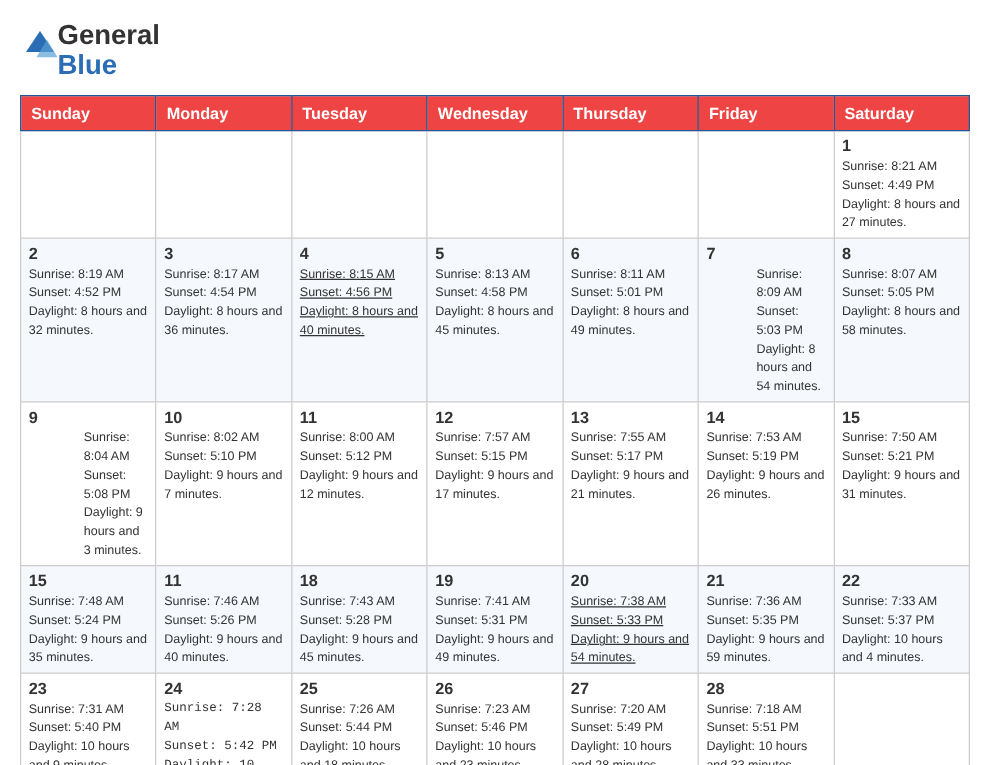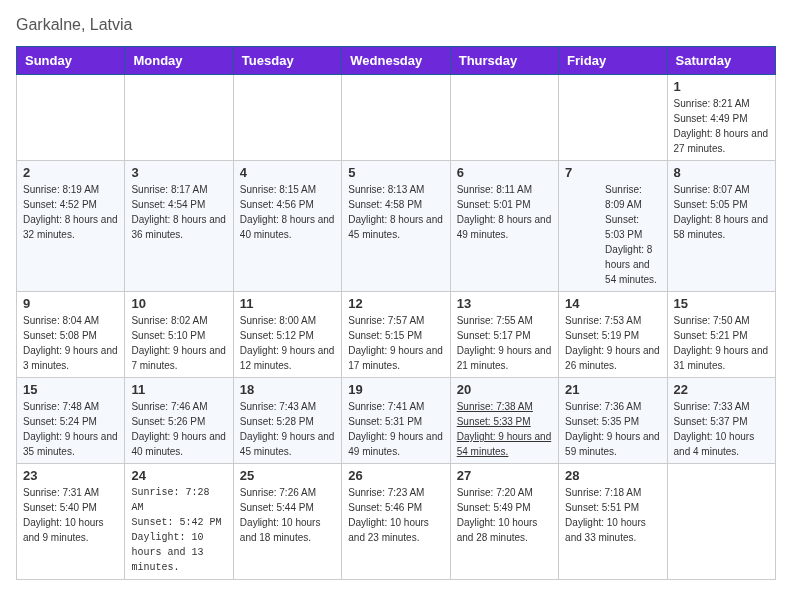--- a/index.html
+++ b/index.html
@@ -44,21 +44,21 @@
     .calendar-subtitle {
       font-size: 16px;
       color: #555;
     }
     .calendar {
       width: 100%;
       border-collapse: collapse;
       border: 1px solid #ccc;
     }
     .calendar th {
-      background: #6d28d9;
+      background: #ef4444;
       color: #fff;
       font-size: 13px;
       font-weight: bold;
       padding: 6px 8px;
       text-align: left;
       border: 1px solid #1e5a9a;
     }
     .calendar td {
       vertical-align: top;
       border: 1px solid #ccc;
@@ -84,22 +84,33 @@
       line-height: 1.5;
     }
     .empty-cell {
       background: #f9f9f9;
     }
   </style>
 </head>
 <body>
 
 <div class="header">
+  <div class="logo">
+    <div>
+      <svg class="logo-icon" viewBox="0 0 40 40">
+        <polygon points="20,4 36,28 4,28" fill="#2a6db5"></polygon>
+        <polygon points="28,14 40,34 16,34" fill="#5a9fd4" opacity="0.7"></polygon>
+      </svg>
+    </div>
+    <div class="logo-text">
+      <span class="logo-general">General</span><br>
+      <span class="logo-blue">Blue</span>
+    </div>
+  </div>
   <div class="title-block">
-    <div class="calendar-subtitle">Garkalne, Latvia</div>
   </div>
 </div>
 
 <table class="calendar">
   <thead>
     <tr>
     <th>Sunday</th>
         <th>Monday</th>
         <th>Tuesday</th>
         <th>Wednesday</th>
@@ -131,21 +142,21 @@
 Daylight: 8 hours and 32 minutes.</div>
         </td>
         <td>
           <span class="day-num">3</span>
           <div class="day-info" style="white-space: pre-line;">Sunrise: 8:17 AM
 Sunset: 4:54 PM
 Daylight: 8 hours and 36 minutes.</div>
         </td>
         <td>
           <span class="day-num">4</span>
-          <div class="day-info" style="white-space: pre-line;">Sunrise: 8:15 AM
+          <div class="day-info" style="white-space: pre-line; text-decoration: underline;">Sunrise: 8:15 AM
 Sunset: 4:56 PM
 Daylight: 8 hours and 40 minutes.</div>
         </td>
         <td>
           <span class="day-num">5</span>
           <div class="day-info" style="white-space: pre-line;">Sunrise: 8:13 AM
 Sunset: 4:58 PM
 Daylight: 8 hours and 45 minutes.</div>
         </td>
         <td>
@@ -163,21 +174,21 @@
         <td>
           <span class="day-num">8</span>
           <div class="day-info" style="white-space: pre-line;">Sunrise: 8:07 AM
 Sunset: 5:05 PM
 Daylight: 8 hours and 58 minutes.</div>
         </td>
       </tr>
       <tr>
         <td>
           <span class="day-num">9</span>
-          <div class="day-info" style="white-space: pre-line;">Sunrise: 8:04 AM
+          <div class="day-info" style="white-space: pre-line; margin-left: 44px;">Sunrise: 8:04 AM
 Sunset: 5:08 PM
 Daylight: 9 hours and 3 minutes.</div>
         </td>
         <td>
           <span class="day-num">10</span>
           <div class="day-info" style="white-space: pre-line;">Sunrise: 8:02 AM
 Sunset: 5:10 PM
 Daylight: 9 hours and 7 minutes.</div>
         </td>
         <td>

